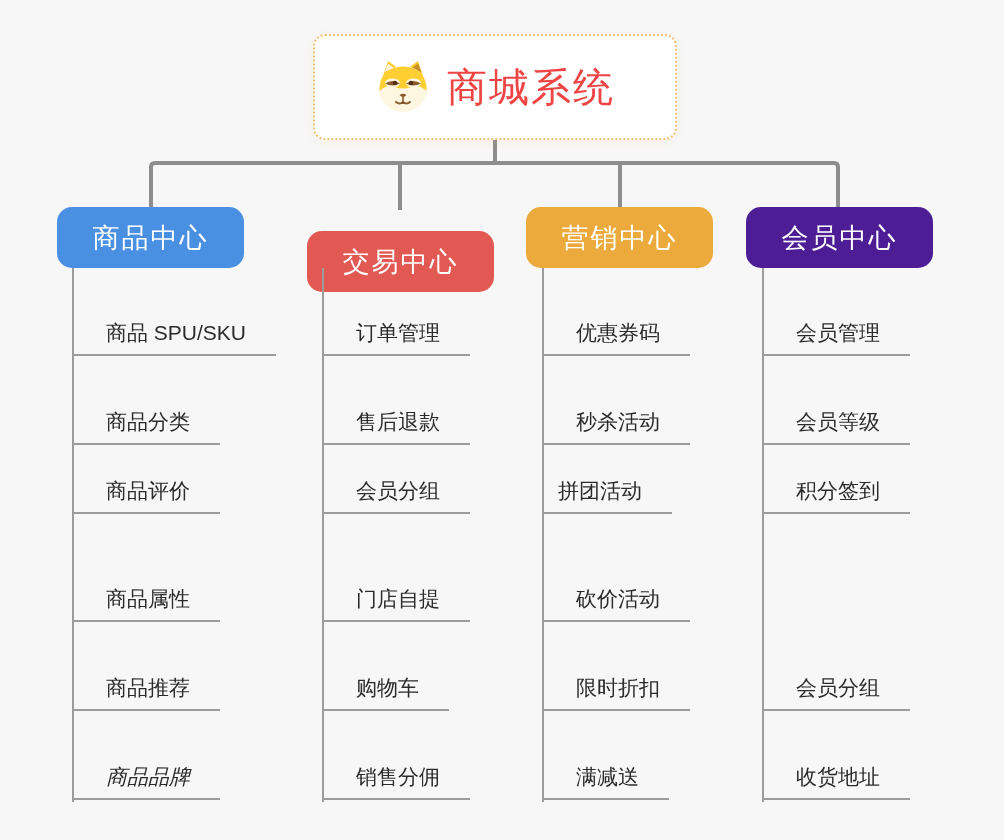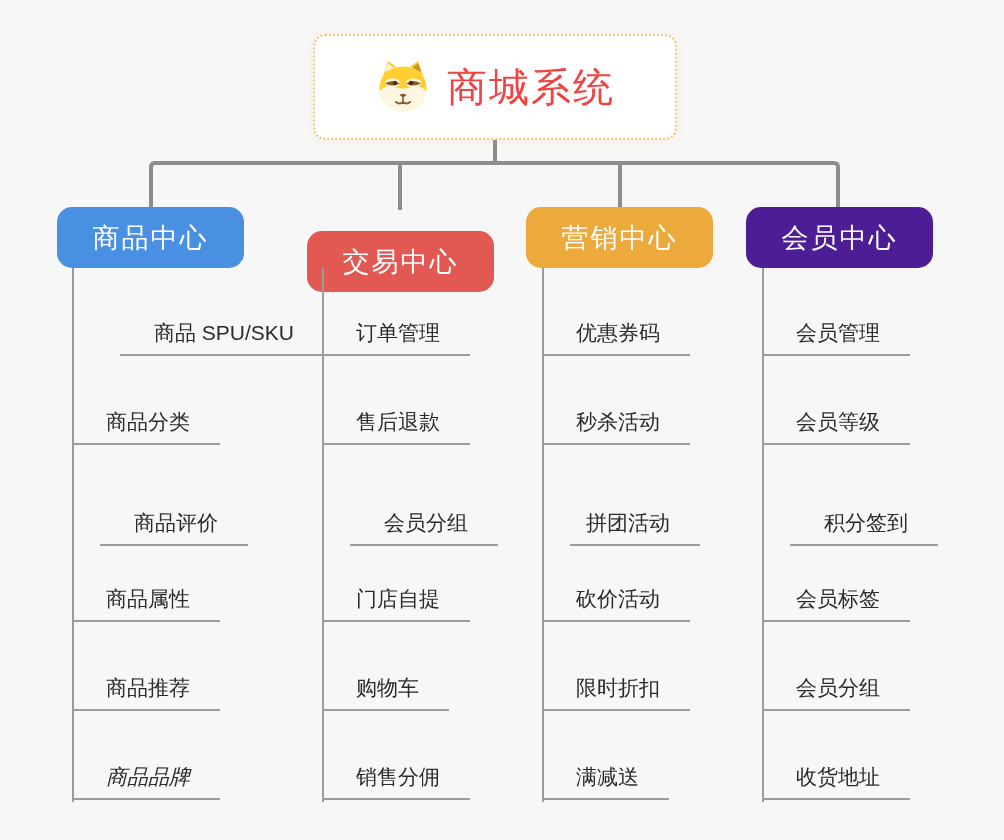--- a/index.html
+++ b/index.html
@@ -69,21 +69,21 @@
     border-bottom:2px solid #9c9c9c;
     width:fit-content;
     cursor:pointer;
   }
   .col0{left:72px;}
   .col1{left:322px;}
   .col2{left:542px;}
   .col3{left:762px;}
   .row0{top:320px;}
   .row1{top:409px;}
-  .row2{top:510px;margin-left:28px;}
+  .row2{top:478px;}
   .row3{top:586px;}
   .row4{top:675px;}
   .row5{top:764px;}
 </style>
 </head>
 <body>
 
 <div class="canvas" style="background: rgb(247, 247, 247);">
 
   <svg class="connector-layer" viewBox="0 0 1004 840" xmlns="http://www.w3.org/2000/svg">
@@ -125,21 +125,21 @@
   </div>
   <div class="branch-header bh3" style="background: #4c1d95;">
     <span>会员中心</span>
   </div>
 
   <div class="trunk tk0" style="background: rgb(156, 156, 156);"></div>
   <div class="trunk tk1" style="background: rgb(156, 156, 156);"></div>
   <div class="trunk tk2" style="background: rgb(156, 156, 156);"></div>
   <div class="trunk tk3" style="background: rgb(156, 156, 156);"></div>
 
-  <div class="topic-node col0 row0" style="border-bottom-color: rgb(156, 156, 156); margin-left: 48px;">商品 SPU/SKU</div>
+  <div class="topic-node col0 row0" style="border-bottom-color: rgb(156, 156, 156);">商品 SPU/SKU</div>
   <div class="topic-node col0 row1" style="border-bottom-color: rgb(156, 156, 156);">商品分类</div>
   <div class="topic-node col0 row2" style="border-bottom-color: rgb(156, 156, 156);">商品评价</div>
   <div class="topic-node col0 row3" style="border-bottom-color: rgb(156, 156, 156);">商品属性</div>
   <div class="topic-node col0 row4" style="border-bottom-color: rgb(156, 156, 156);">商品推荐</div>
   <div class="topic-node col0 row5" style="border-bottom-color: rgb(156, 156, 156); font-style: italic;">商品品牌</div>
 
   <div class="topic-node col1 row0" style="border-bottom-color: rgb(156, 156, 156);">订单管理</div>
   <div class="topic-node col1 row1" style="border-bottom-color: rgb(156, 156, 156);">售后退款</div>
   <div class="topic-node col1 row2" style="border-bottom-color: rgb(156, 156, 156);">会员分组</div>
   <div class="topic-node col1 row3" style="border-bottom-color: rgb(156, 156, 156);">门店自提</div>
@@ -149,17 +149,16 @@
   <div class="topic-node col2 row1" style="border-bottom-color: rgb(156, 156, 156);">秒杀活动</div>
   <div class="topic-node col2 row0" style="border-bottom-color: rgb(156, 156, 156);">优惠券码</div>
   <div class="topic-node col2 row2" style="border-bottom-color: rgb(156, 156, 156); padding-left: 16px;">拼团活动</div>
   <div class="topic-node col2 row3" style="border-bottom-color: rgb(156, 156, 156);">砍价活动</div>
   <div class="topic-node col2 row4" style="border-bottom-color: rgb(156, 156, 156);">限时折扣</div>
   <div class="topic-node col2 row5" style="border-bottom-color: rgb(156, 156, 156);">满减送</div>
 
   <div class="topic-node col3 row0" style="border-bottom-color: rgb(156, 156, 156);">会员管理</div>
   <div class="topic-node col3 row1" style="border-bottom-color: rgb(156, 156, 156);">会员等级</div>
   <div class="topic-node col3 row2" style="border-bottom-color: rgb(156, 156, 156);">积分签到</div>
-  <div class="topic-node col3 row3" style="border-bottom-color: rgb(156, 156, 156);">会员标签</div>
   <div class="topic-node col3 row4" style="border-bottom-color: rgb(156, 156, 156);">会员分组</div>
   <div class="topic-node col3 row5" style="border-bottom-color: rgb(156, 156, 156);">收货地址</div>
 
 </div>
 
 </body></html>

